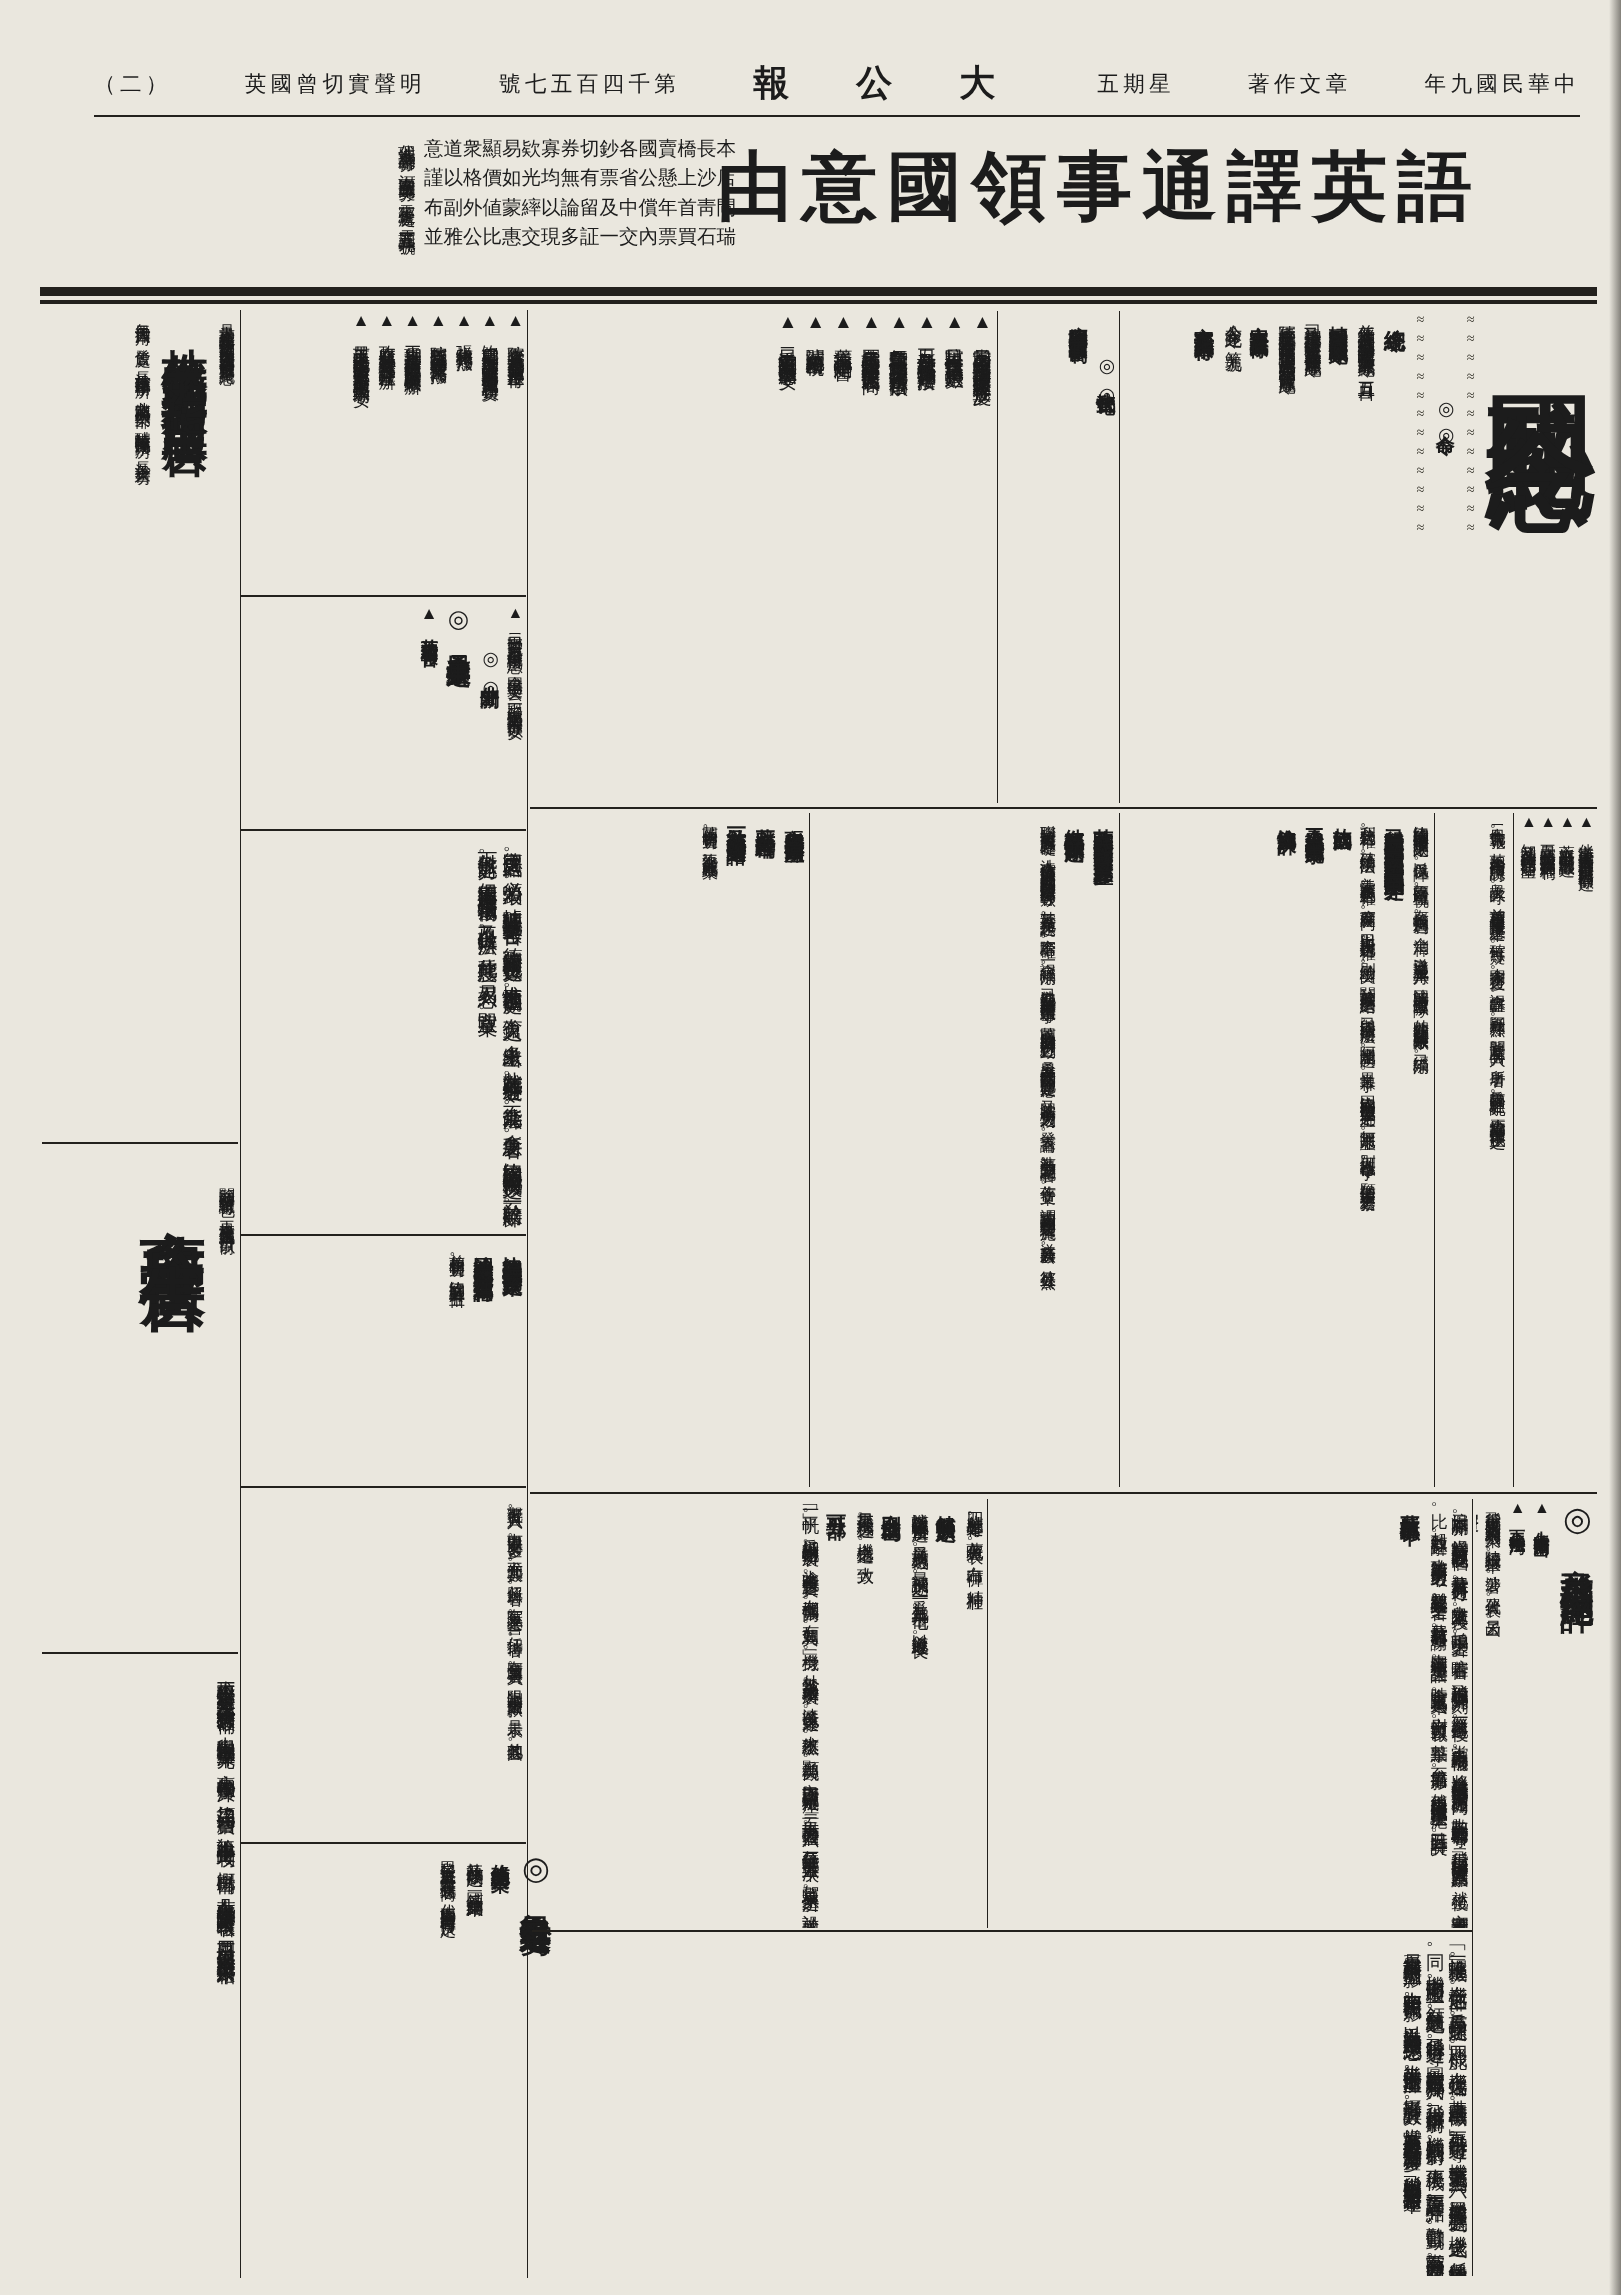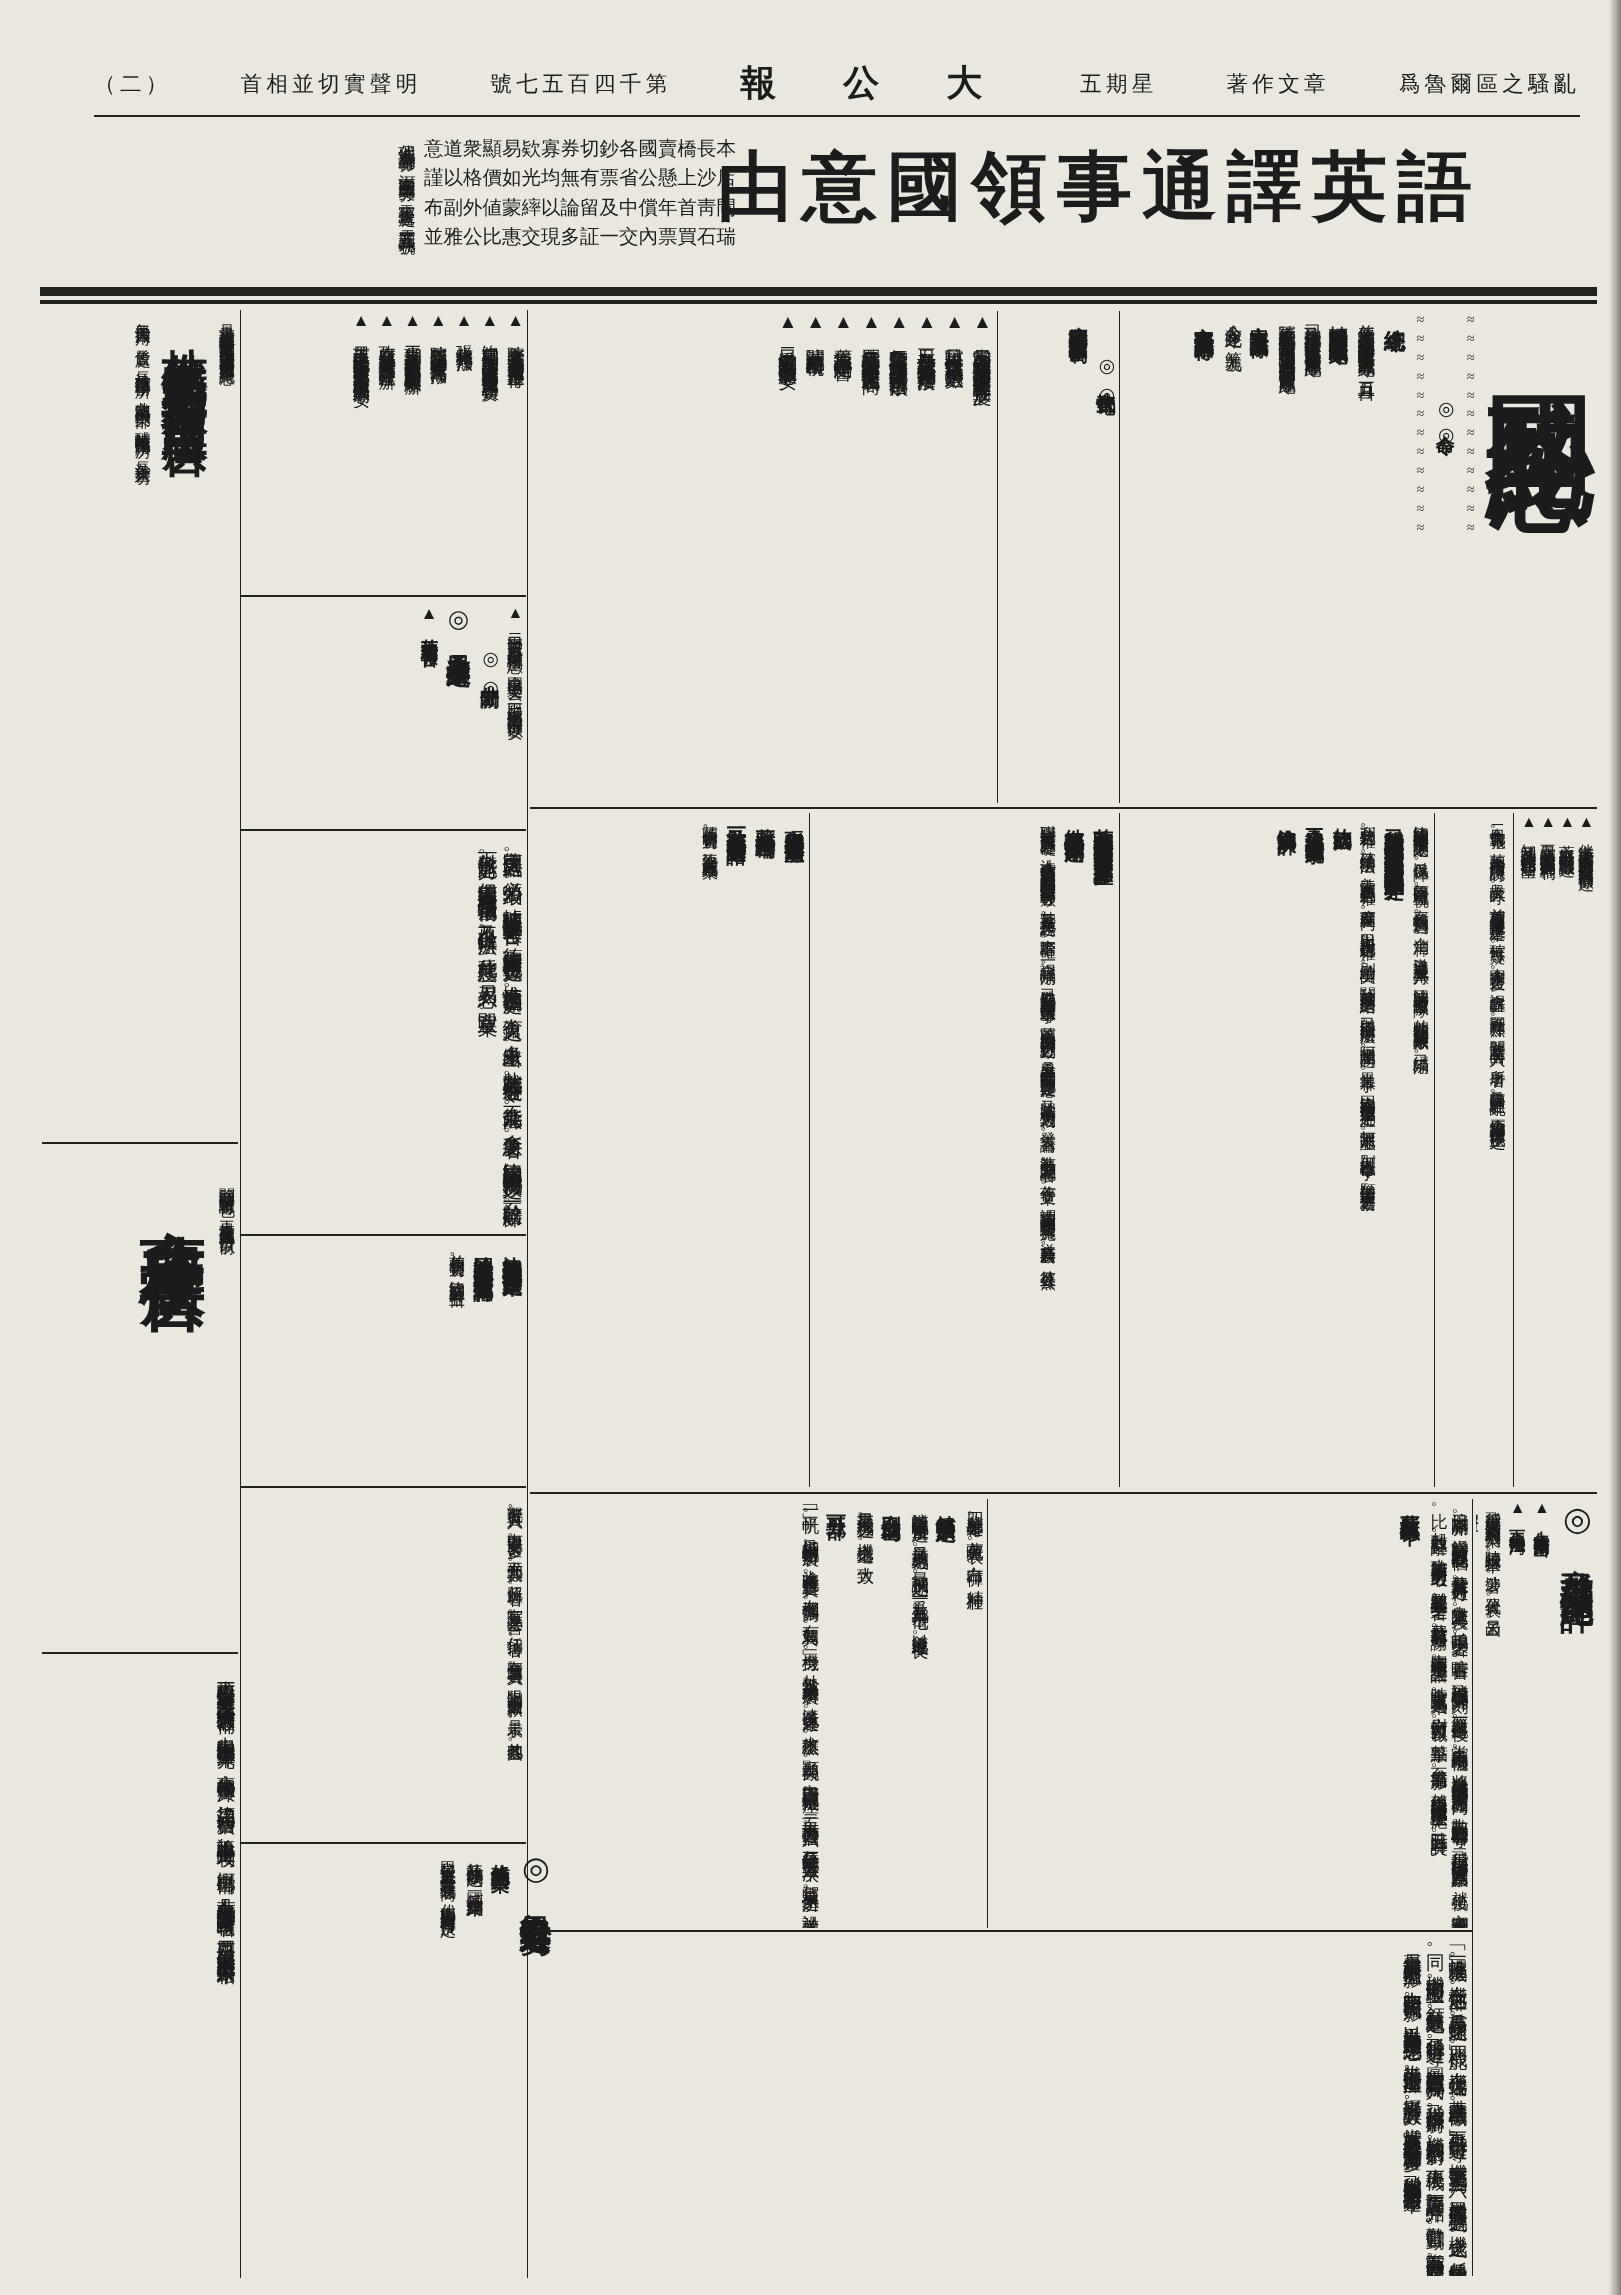--- a/index.html
+++ b/index.html
@@ -30,26 +30,26 @@
         background:linear-gradient(to left,rgba(30,28,24,.55),rgba(30,28,24,0));}
   .big-vert{font-weight:bold;}
 </style>
 </head>
 <body>
 
 <div class="page">
 
   <div class="hdr">
     <span>（二）</span>
-    <span>首相並切實聲明</span>
+    <span>英國曾切實聲明</span>
     <span>號七五百四千第</span>
     <span class="mast">報 公 大</span>
     <span>五期星</span>
     <span>著作文章</span>
-    <span>爲魯爾區之騷亂</span>
+    <span>年九國民華中</span>
   </div>
   <div class="hline" style="left:94px;top:115px;width:1486px;height:2.2px;"></div>
 
   <div class="blk v f24" style="left:261px;top:131px;width:155px;height:148px;">
     <div>代理上海慈善副券　河南安徽正副獎券　零躉經售處　電話五九四號</div>
   </div>
   <div class="banner-rows">
       <div>意道衆顯易欵寡券切鈔各國賣橋長本</div>
       <div>謹以格價如光均無有票省公懸上沙店</div>
       <div>布副外値蒙繂以論留及中償年首靑閘</div>

